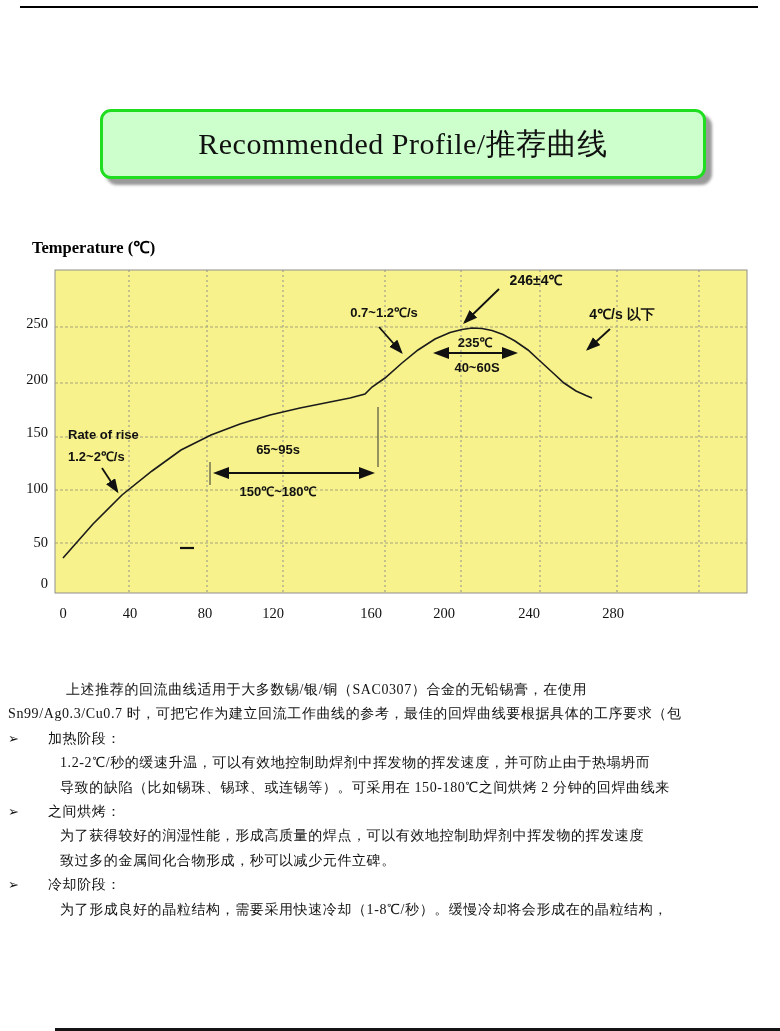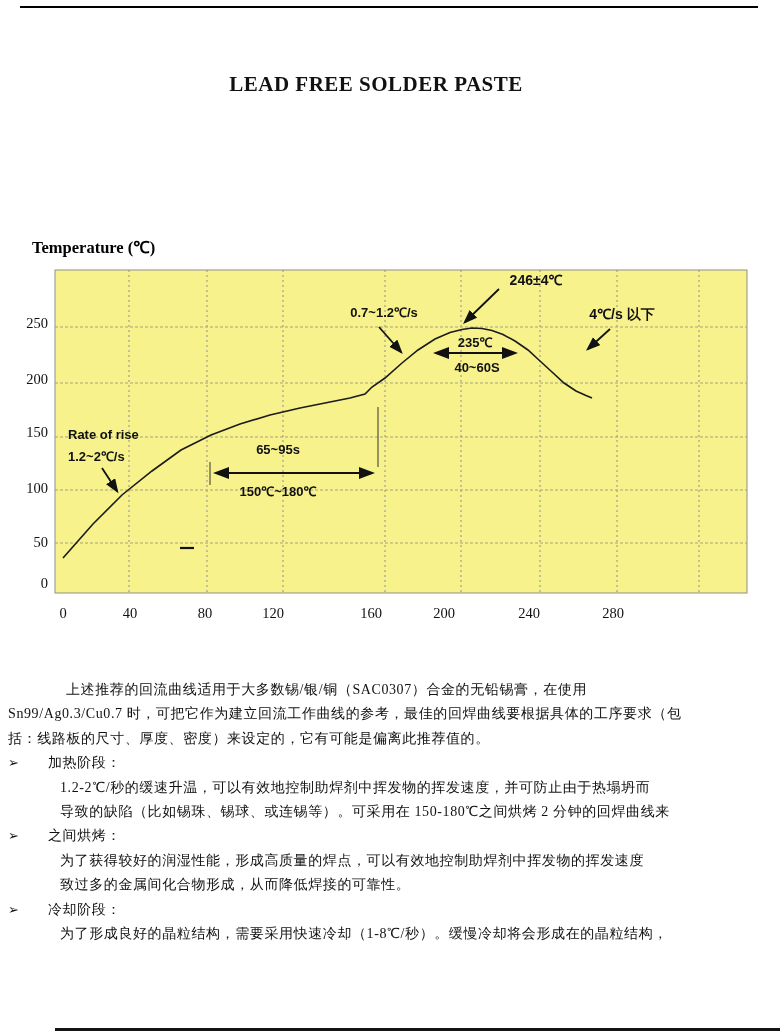--- a/index.html
+++ b/index.html
@@ -25,22 +25,24 @@
   .tline .marker{width:40px;flex:0 0 40px;font-size:13px;}
   .bottom-bar{position:absolute;left:55px;right:0;bottom:0;height:3px;background:#141414;}
 </style>
 </head>
 <body>
 
 <div class="page">
 
   <div class="top-rule"></div>
 
-  <div class="doc-title">LEAD FREE SOLDER PASTE</div>
 
+  <div class="banner">
+    <span>Recommended Profile/推荐曲线</span>
+  </div>
 
   <div class="chart-wrap">
     <svg width="755" height="415" viewBox="0 0 755 415">
       <defs>
         <marker id="ah" markerWidth="9" markerHeight="8" refX="6.5" refY="3" orient="auto-start-reverse">
           <path d="M0,0 L8,3 L0,6 z" fill="#111"></path>
         </marker>
       </defs>
 
       <text class="chart-title" x="12" y="18">Temperature (℃)</text>
@@ -113,35 +115,34 @@
       <text class="ann" x="457" y="137" text-anchor="middle">40~60S</text>
 
       <text class="ann-big" x="602" y="84" text-anchor="middle">4℃/s 以下</text>
       <line x1="590" y1="94" x2="568" y2="114" stroke="#111" stroke-width="1.8" marker-end="url(#ah)"></line>
     </svg>
   </div>
 
   <div class="body-text">
     <div class="tline indent1">上述推荐的回流曲线适用于大多数锡/银/铜（SAC0307）合金的无铅锡膏，在使用</div>
     <div class="tline">Sn99/Ag0.3/Cu0.7 时，可把它作为建立回流工作曲线的参考，最佳的回焊曲线要根据具体的工序要求（包</div>
-    <div class="tline">括：线路板的尺寸、厚度、密度）来设定的，它有可能是偏离此推荐值的。</div>
 
     <div class="tline">
       <span class="marker">➢</span>
       <span>加热阶段：</span>
     </div>
     <div class="tline sub">1.2-2℃/秒的缓速升温，可以有效地控制助焊剂中挥发物的挥发速度，并可防止由于热塌坍而</div>
     <div class="tline sub">导致的缺陷（比如锡珠、锡球、或连锡等）。可采用在 150-180℃之间烘烤 2 分钟的回焊曲线来</div>
 
     <div class="tline">
       <span class="marker">➢</span>
       <span>之间烘烤：</span>
     </div>
     <div class="tline sub">为了获得较好的润湿性能，形成高质量的焊点，可以有效地控制助焊剂中挥发物的挥发速度</div>
-    <div class="tline sub">致过多的金属间化合物形成，从而降低焊接的可靠性。</div>
+    <div class="tline sub">致过多的金属间化合物形成，秒可以减少元件立碑。</div>
 
     <div class="tline">
       <span class="marker">➢</span>
       <span>冷却阶段：</span>
     </div>
     <div class="tline sub">为了形成良好的晶粒结构，需要采用快速冷却（1-8℃/秒）。缓慢冷却将会形成在的晶粒结构，</div>
   </div>
 
   <div class="bottom-bar"></div>
 </div>

